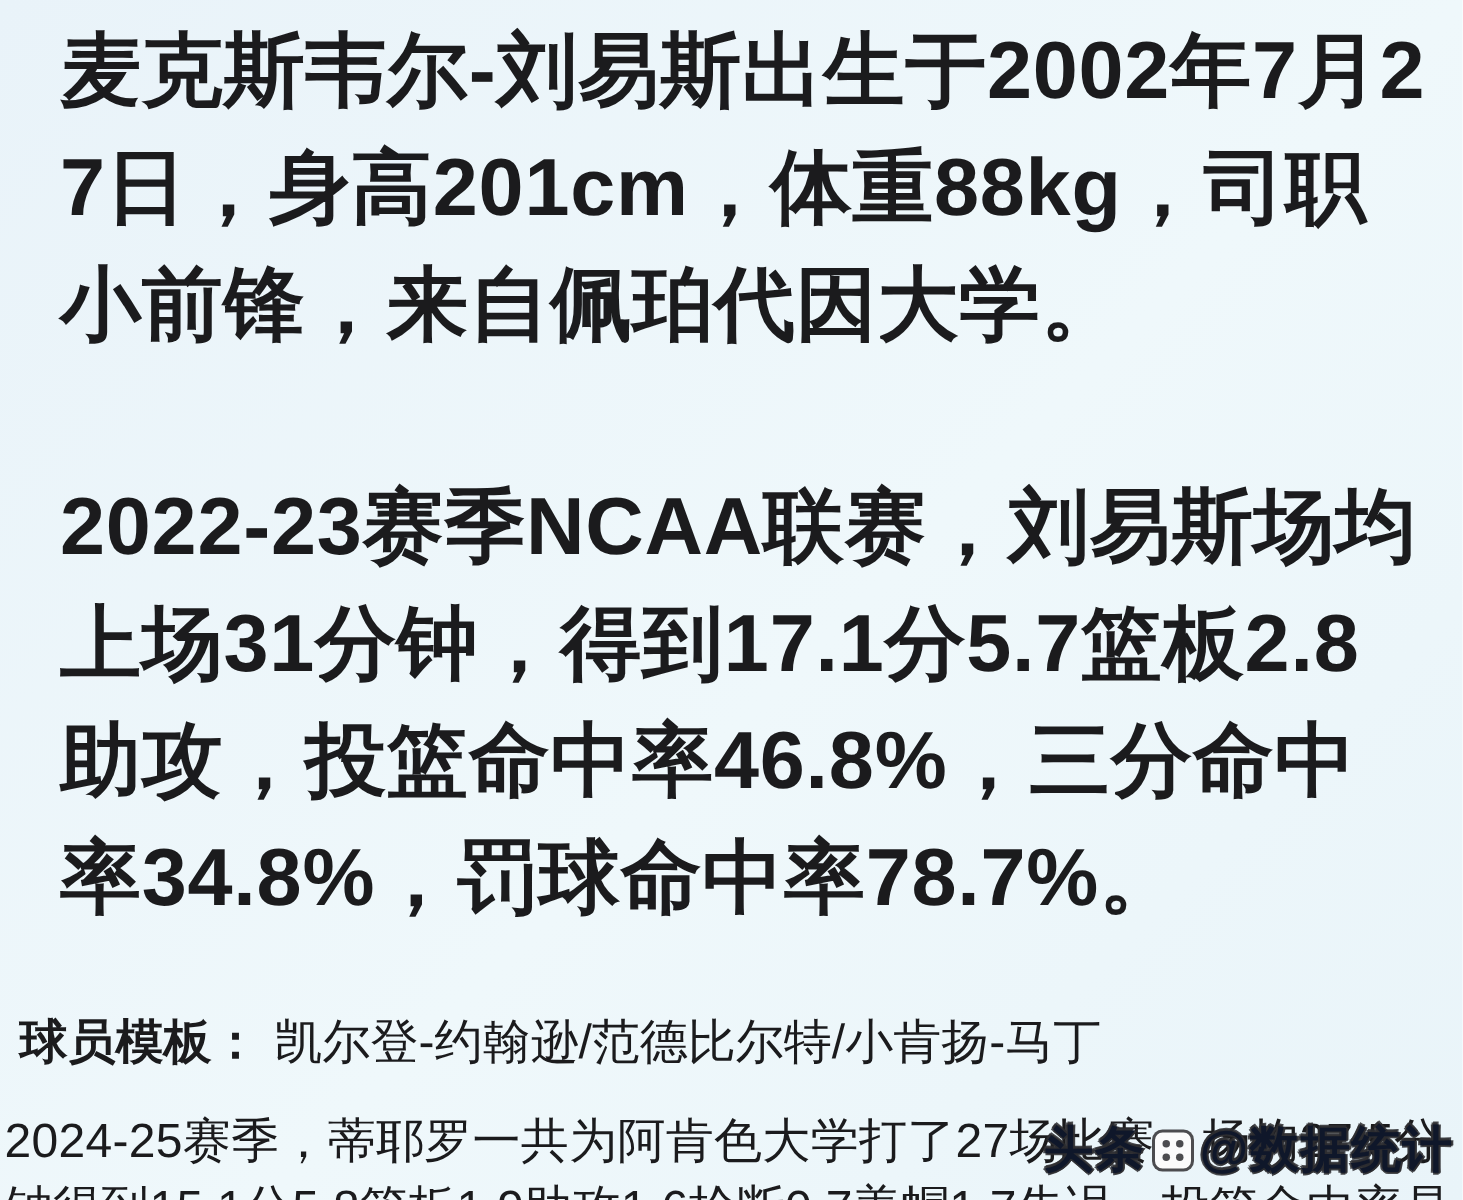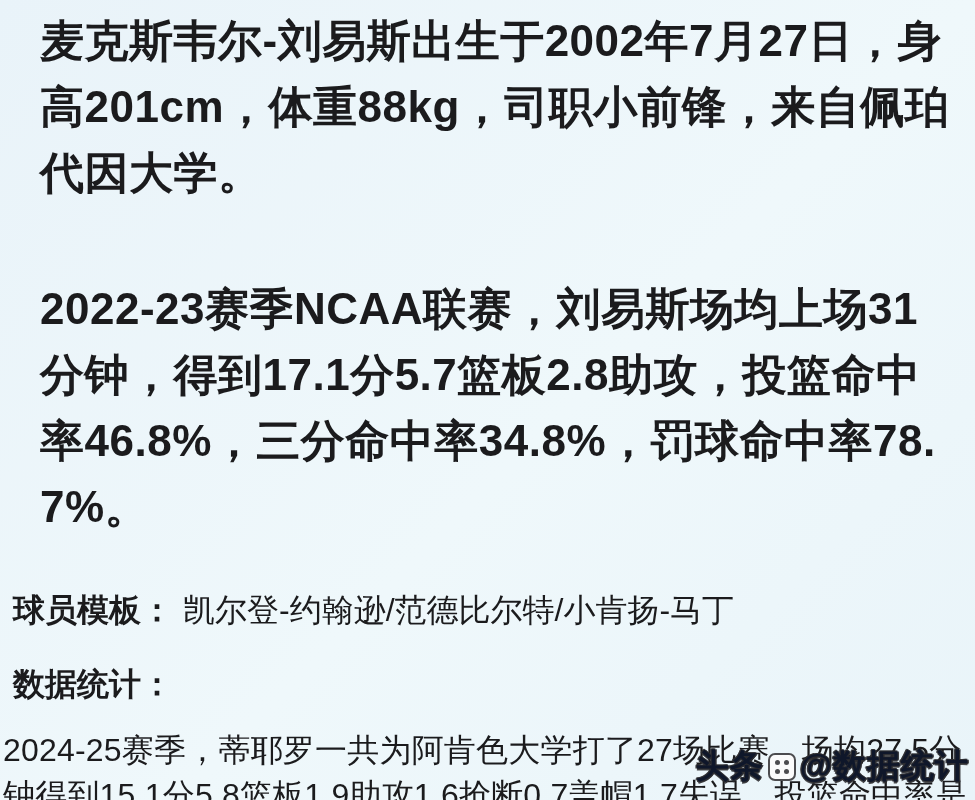--- a/index.html
+++ b/index.html
@@ -18,22 +18,22 @@
   .article {
     position: relative;
     width: 100%;
     height: 100%;
   }
   .big-para {
     position: relative;
     z-index: 1;
     margin: 0;
     padding: 8px 24px 0 40px;
-    font-size: 44px;
-    line-height: 66px;
+    font-size: 54px;
+    line-height: 78px;
     font-weight: 600;
     letter-spacing: 0.5px;
     word-break: break-all;
   }
   .para-1 { padding-top: 8px; }
   .para-2 { margin-top: 62px; }
   .label-para {
     position: relative;
     z-index: 1;
     margin: 0;
@@ -126,23 +126,20 @@
 <div class="article">
 
   <p class="big-para para-1">麦克斯韦尔-刘易斯出生于2002年7月27日，身高201cm，体重88kg，司职小前锋，来自佩珀代因大学。</p>
 
   <p class="big-para para-2">2022-23赛季NCAA联赛，刘易斯场均上场31分钟，得到17.1分5.7篮板2.8助攻，投篮命中率46.8%，三分命中率34.8%，罚球命中率78.7%。</p>
 
   <p class="label-para para-3">
     <span class="label-strong">球员模板：</span><span class="label-value">凯尔登-约翰逊/范德比尔特/小肯扬-马丁</span>
   </p>
 
-  <p class="label-para para-4">
-    <span class="label-strong">数据统计：</span>
-  </p>
 
   <p class="small-para">2024-25赛季，蒂耶罗一共为阿肯色大学打了27场比赛，场均27.5分钟得到15.1分5.8篮板1.9助攻1.6抢断0.7盖帽1.7失误，投篮命中率是54.5%，三分命中率为25.6%，罚球命中率是6</p>
 
 
   <div class="toutiao-watermark">
     <span class="toutiao-text">头条</span>
     <span class="toutiao-logo"></span>
     <span class="toutiao-text">@数据统计</span>
   </div>
 

